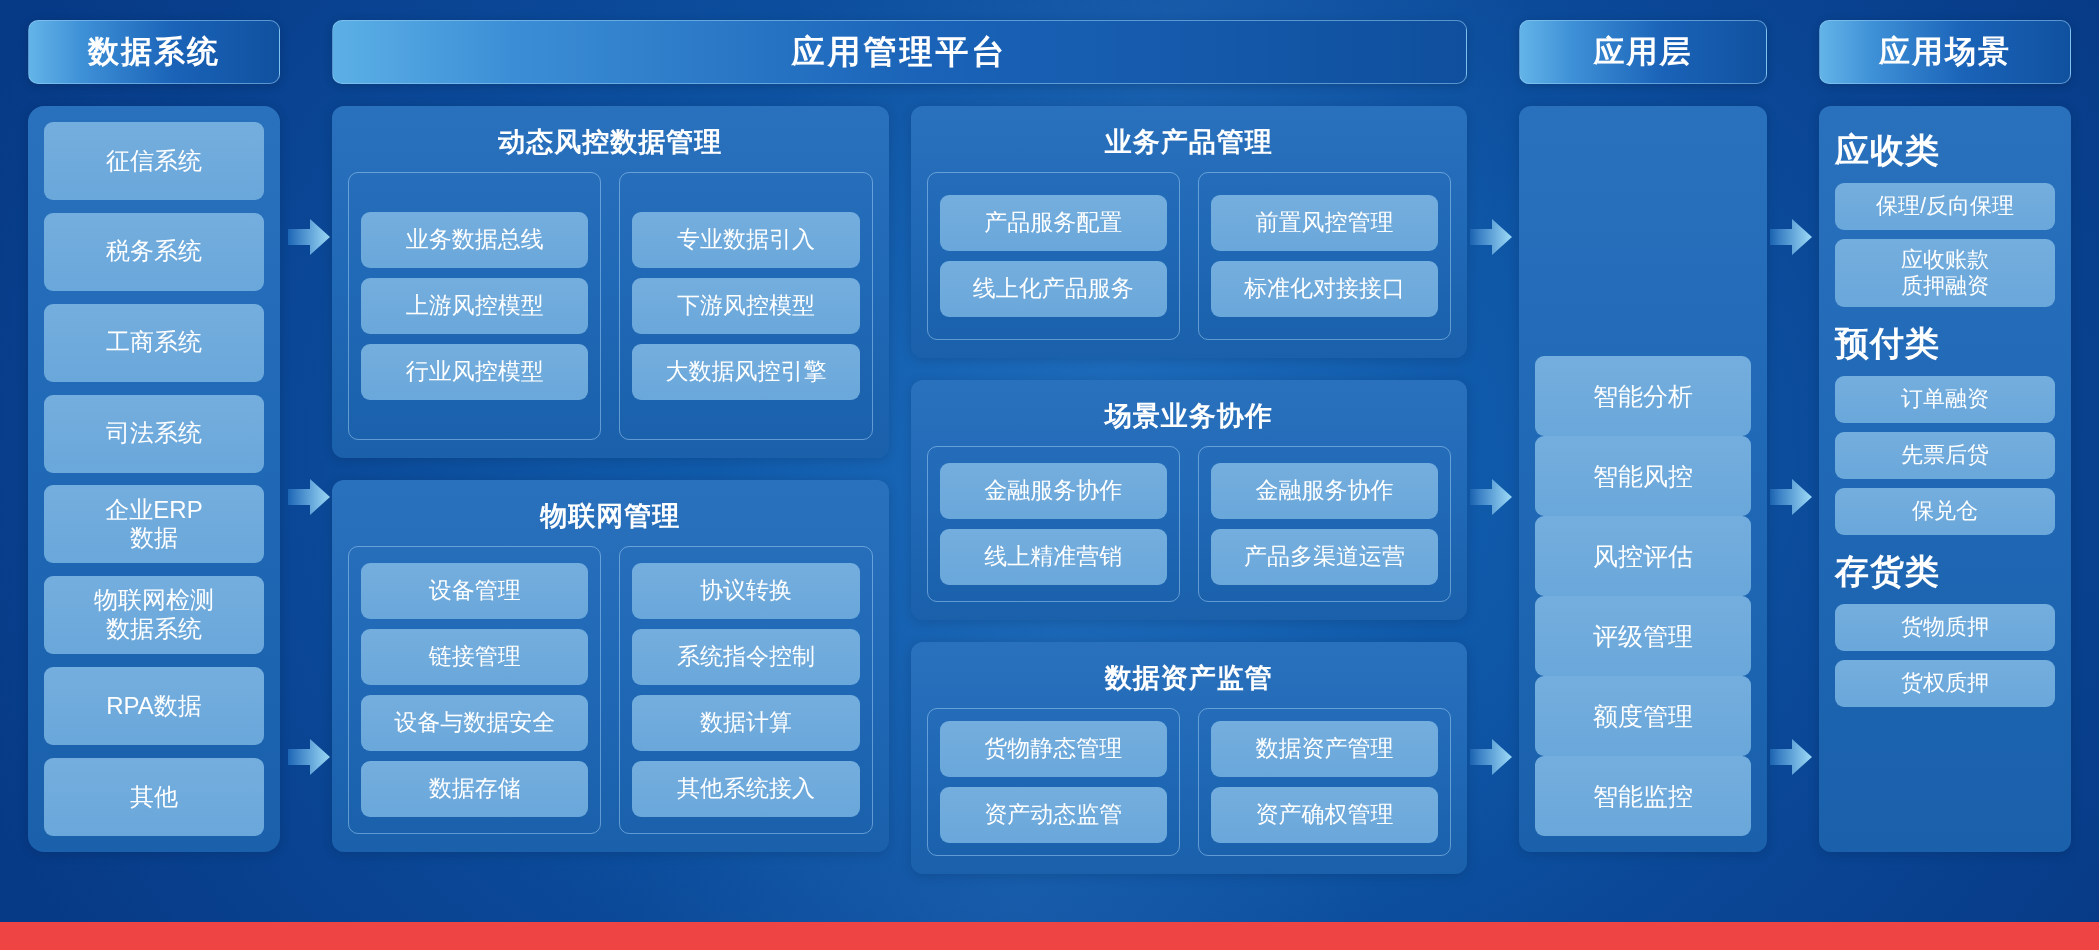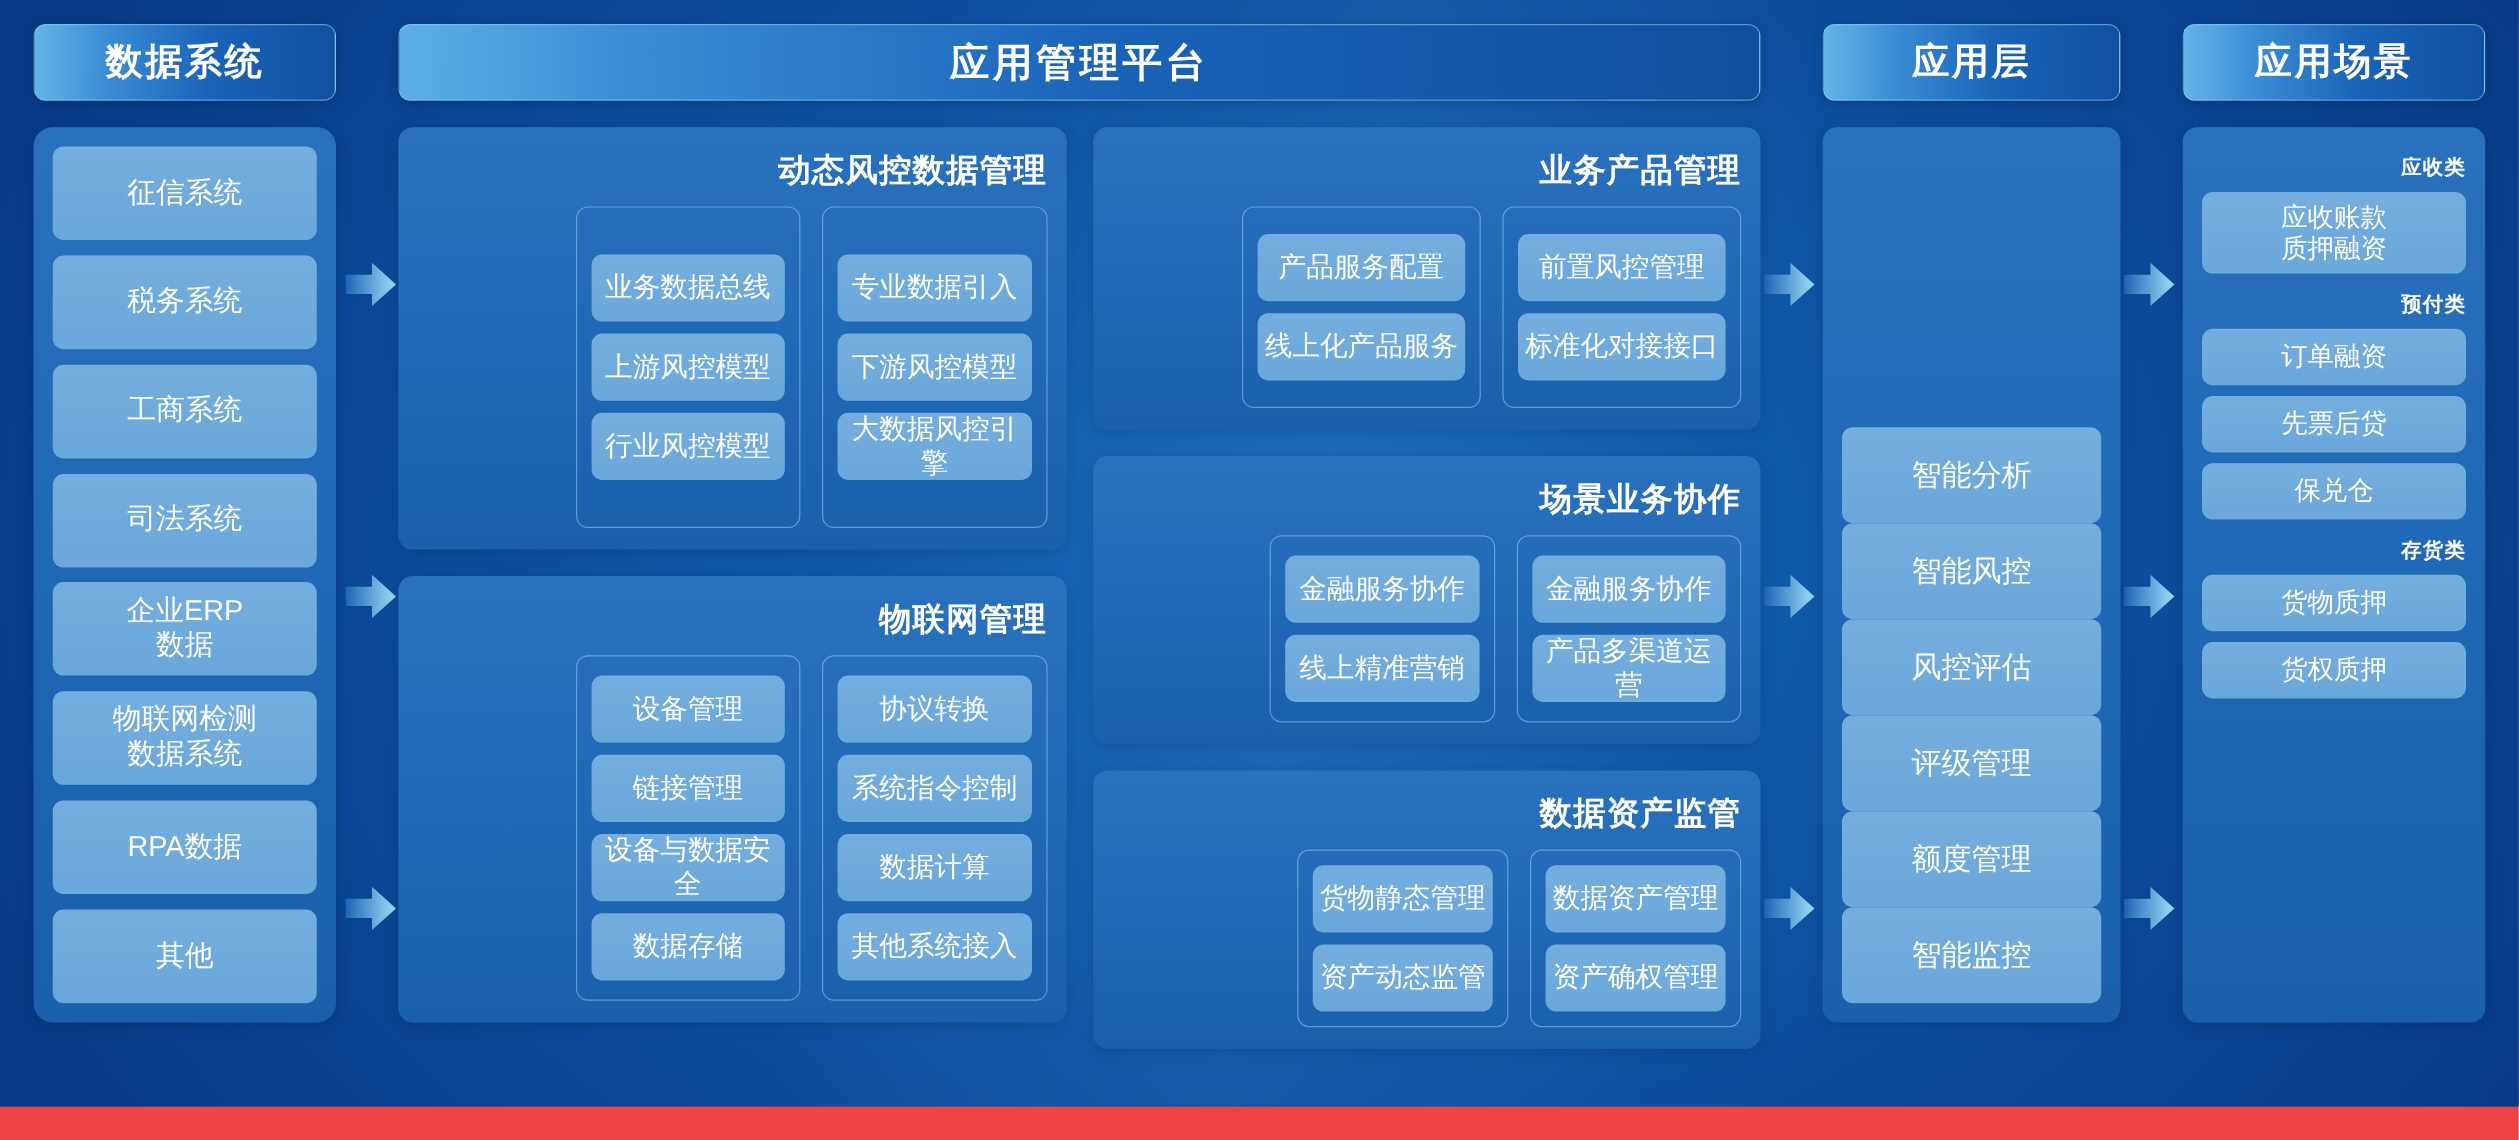--- a/index.html
+++ b/index.html
@@ -79,42 +79,41 @@
     padding:4px 6px;
   }
   .chip-ds{height:78px;}
   .chip-al{height:80px;font-size:25px;}
   .chip-sc{height:47px;font-size:22px;}
   .chip-sc2{height:68px;font-size:22px;}
   .chip-inner{height:56px;font-size:23px;}
 
   
   .sc-group-title{
-    color:#ffffff;font-weight:bold;font-size:17px;
-    text-align:right;margin:6px 0 9px 0;letter-spacing:1px;
+    color:#ffffff;font-weight:bold;font-size:34px;
+    text-align:left;margin:6px 0 9px 0;letter-spacing:1px;
   }
   .sc-list{display:flex;flex-direction:column;gap:9px;}
 
   
   .plat-grid{
     margin-top:22px;
     display:flex;gap:22px;height:746px;
   }
   .plat-colA,.plat-colB{flex:1 1 0;display:flex;flex-direction:column;min-width:0;}
   .plat-colA{gap:22px;}
   .plat-colB{gap:22px;}
 
   .mod{
     background:linear-gradient(180deg,#2a71bd 0%,#2069b6 50%,#1a60ab 100%);
     border-radius:12px;
     padding:12px 16px 18px 16px;
     box-sizing:border-box;
     display:flex;flex-direction:column;
     box-shadow:0 2px 12px rgba(0,0,0,.14);
-    align-items:flex-end;
   }
   .mod-title{
     color:#ffffff;font-weight:bold;font-size:27px;
     text-align:center;margin:6px 0 12px 0;letter-spacing:1px;
   }
   .mod-cols{display:flex;gap:18px;flex:1 1 auto;}
   .subbox{
     flex:1 1 0;min-width:0;
     border:1px solid rgba(168,212,248,.5);
     border-radius:10px;
@@ -302,20 +301,21 @@
           <div class="chip chip-al">额度管理</div>
           <div class="chip chip-al">智能监控</div>
         </div>
     </div>
 
     <div class="col col-scene">
       <div class="hdr">应用场景</div>
       <div class="body-panel panel-scene" id="sc-list">
           <div class="sc-group-title">应收类</div>
           <div class="sc-list">
+            <div class="chip chip-sc">保理/反向保理</div>
             <div class="chip chip-sc2">应收账款<br>质押融资</div>
           </div>
           <div class="sc-group-title" style="margin-top: 14px;">预付类</div>
           <div class="sc-list">
             <div class="chip chip-sc">订单融资</div>
             <div class="chip chip-sc">先票后贷</div>
             <div class="chip chip-sc">保兑仓</div>
           </div>
           <div class="sc-group-title" style="margin-top: 14px;">存货类</div>
           <div class="sc-list">

